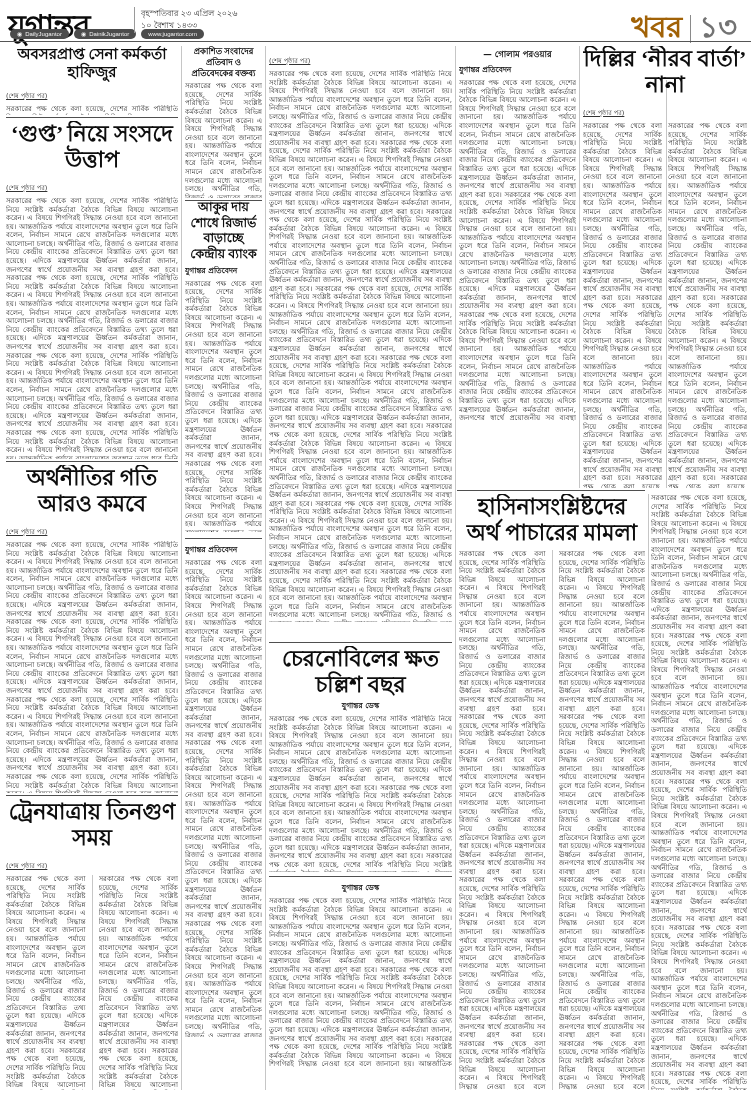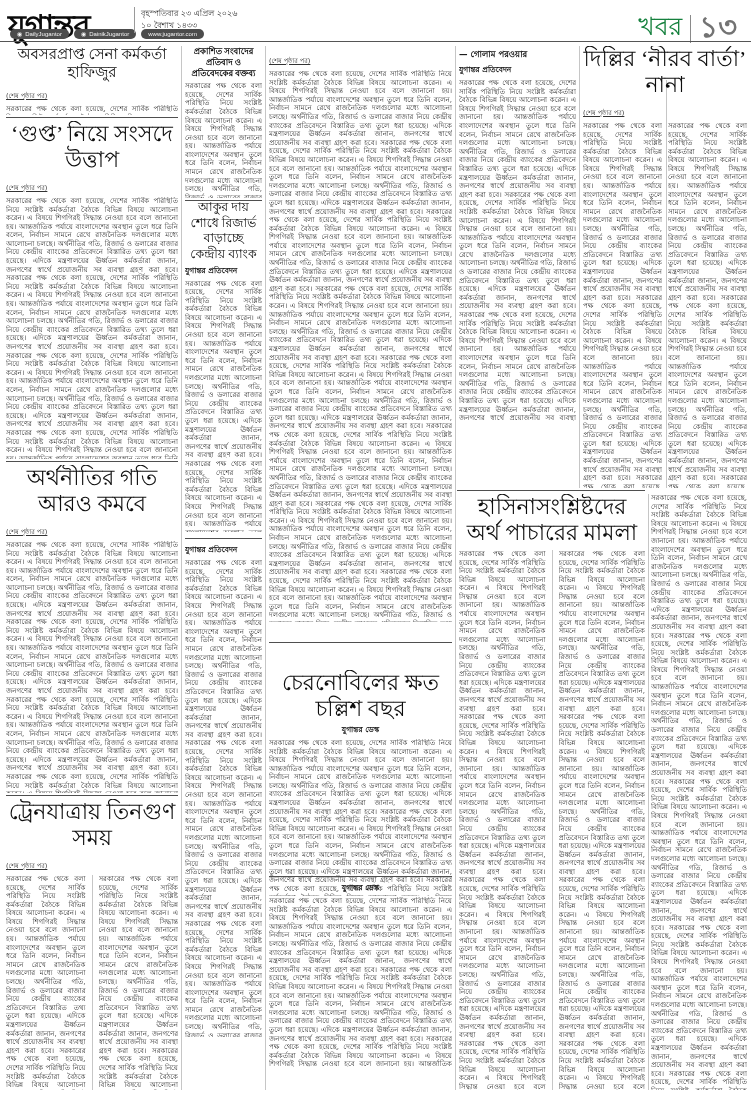--- a/index.html
+++ b/index.html
@@ -17,38 +17,38 @@
   .badges { position:absolute; left:10px; top:29px; display:flex; gap:5px; }
   .badge {
     background:#4c4c4c; color:#f5f5f5; border-radius:7px; font-size:6px;
     line-height:10px; padding:0 7px; display:flex; align-items:center; gap:3px;
     font-family:"Liberation Sans", sans-serif;
   }
   .badge .dot { font-size:6px; line-height:6px; }
   .mast-vr { position:absolute; left:134px; top:7px; width:1px; height:26px; background:#9a9a9a; }
   .dateblock { position:absolute; left:141px; top:8px; font-size:8px; line-height:12px; color:#333; }
   .section-wrap { position:absolute; right:14px; top:4px; display:flex; align-items:center; gap:8px; }
-  .section-label { font-size:25px; font-weight:400; color:#15803d; font-family:"Liberation Serif", serif; }
+  .section-label { font-size:29px; font-weight:700; color:#a16207; font-family:"Liberation Serif", serif; }
   .section-vr { width:1px; height:28px; background:#8a8a8a; }
   .page-number { font-size:29px; font-weight:700; color:#737373; font-family:"Liberation Serif", serif; }
   .mast-rule { position:absolute; left:0; top:41px; width:751px; height:1px; background:#555; }
 
   
   .art { position:absolute; overflow:hidden; }
   .hl {
-    font-family:"Liberation Serif", serif; font-weight:400; color:#0d0d0d;
+    font-family:"Liberation Serif", serif; font-weight:700; color:#0d0d0d;
     text-align:center; line-height:1.18;
   }
   .hl-lg { font-size:22px; }
   .hl-md { font-size:15px; }
   .hl-sm { font-size:12.5px; line-height:1.25; }
   .marker { font-size:6.5px; color:#333; text-align:left; margin:10px 0 3px;text-decoration:underline; }
   .byline { font-size:7.5px; font-weight:700; color:#111; margin:2px 0 3px; }
   .byline-c { text-align:center; }
-  .attribution { font-size:8.5px; font-weight:700; color:#111; text-align:left; margin-top:2px; }
+  .attribution { font-size:8.5px; font-weight:700; color:#111; text-align:center; margin-top:2px; }
   .body {
     font-size:7px; line-height:8.6px; color:#2b2b2b; text-align:justify;
     overflow:hidden; word-break:break-word; hyphens:auto;
   }
   .cols { display:flex; gap:6px; }
   .cols .col { flex:1; overflow:hidden; }
   .cols .cvr { width:1px; background:#c6c6c6; }
   .minihead {
     font-size:8.5px; font-weight:800; color:#0d0d0d; text-align:center;
     line-height:1.3; margin-bottom:3px; font-family:"Liberation Serif", serif;
@@ -148,21 +148,21 @@
     <div class="body" style="height:478px;">সরকারের পক্ষ থেকে বলা হয়েছে, দেশের সার্বিক পরিস্থিতি নিয়ে সংশ্লিষ্ট কর্মকর্তারা বৈঠকে বিভিন্ন বিষয়ে আলোচনা করেন। এ বিষয়ে শিগগিরই সিদ্ধান্ত নেওয়া হবে বলে জানানো হয়। আন্তর্জাতিক পর্যায়ে বাংলাদেশের অবস্থান তুলে ধরে তিনি বলেন, নির্বাচন সামনে রেখে রাজনৈতিক দলগুলোর মধ্যে আলোচনা চলছে। অর্থনীতির গতি, রিজার্ভ ও ডলারের বাজার নিয়ে কেন্দ্রীয় ব্যাংকের প্রতিবেদনে বিস্তারিত তথ্য তুলে ধরা হয়েছে। এদিকে মন্ত্রণালয়ের ঊর্ধ্বতন কর্মকর্তারা জানান, জনগণের স্বার্থে প্রয়োজনীয় সব ব্যবস্থা গ্রহণ করা হবে। সরকারের পক্ষ থেকে বলা হয়েছে, দেশের সার্বিক পরিস্থিতি নিয়ে সংশ্লিষ্ট কর্মকর্তারা বৈঠকে বিভিন্ন বিষয়ে আলোচনা করেন। এ বিষয়ে শিগগিরই সিদ্ধান্ত নেওয়া হবে বলে জানানো হয়। আন্তর্জাতিক পর্যায়ে বাংলাদেশের অবস্থান তুলে ধরে তিনি বলেন, নির্বাচন সামনে রেখে রাজনৈতিক দলগুলোর মধ্যে আলোচনা চলছে। অর্থনীতির গতি, রিজার্ভ ও ডলারের বাজার নিয়ে কেন্দ্রীয় ব্যাংকের প্রতিবেদনে বিস্তারিত তথ্য তুলে ধরা হয়েছে। এদিকে মন্ত্রণালয়ের ঊর্ধ্বতন কর্মকর্তারা জানান, জনগণের স্বার্থে প্রয়োজনীয় সব ব্যবস্থা গ্রহণ করা হবে। সরকারের পক্ষ থেকে বলা হয়েছে, দেশের সার্বিক পরিস্থিতি নিয়ে সংশ্লিষ্ট কর্মকর্তারা বৈঠকে বিভিন্ন বিষয়ে আলোচনা করেন। এ বিষয়ে শিগগিরই সিদ্ধান্ত নেওয়া হবে বলে জানানো হয়। আন্তর্জাতিক পর্যায়ে বাংলাদেশের অবস্থান তুলে ধরে তিনি বলেন, নির্বাচন সামনে রেখে রাজনৈতিক দলগুলোর মধ্যে আলোচনা চলছে। অর্থনীতির গতি, রিজার্ভ ও ডলারের বাজার নিয়ে কেন্দ্রীয় ব্যাংকের প্রতিবেদনে বিস্তারিত তথ্য তুলে ধরা হয়েছে। এদিকে মন্ত্রণালয়ের ঊর্ধ্বতন কর্মকর্তারা জানান, জনগণের স্বার্থে প্রয়োজনীয় সব ব্যবস্থা গ্রহণ করা হবে। সরকারের পক্ষ থেকে বলা হয়েছে, দেশের সার্বিক পরিস্থিতি নিয়ে সংশ্লিষ্ট কর্মকর্তারা বৈঠকে বিভিন্ন বিষয়ে আলোচনা করেন। এ বিষয়ে শিগগিরই সিদ্ধান্ত নেওয়া হবে বলে জানানো হয়। আন্তর্জাতিক পর্যায়ে বাংলাদেশের অবস্থান তুলে ধরে তিনি বলেন, নির্বাচন সামনে রেখে রাজনৈতিক দলগুলোর মধ্যে আলোচনা চলছে। অর্থনীতির গতি, রিজার্ভ ও ডলারের বাজার নিয়ে কেন্দ্রীয় ব্যাংকের প্রতিবেদনে বিস্তারিত তথ্য তুলে ধরা হয়েছে। এদিকে মন্ত্রণালয়ের ঊর্ধ্বতন কর্মকর্তারা জানান, জনগণের স্বার্থে প্রয়োজনীয় সব ব্যবস্থা গ্রহণ করা হবে। সরকারের পক্ষ থেকে বলা হয়েছে, দেশের সার্বিক পরিস্থিতি নিয়ে সংশ্লিষ্ট কর্মকর্তারা বৈঠকে বিভিন্ন বিষয়ে আলোচনা করেন। এ বিষয়ে শিগগিরই সিদ্ধান্ত নেওয়া হবে বলে জানানো হয়। আন্তর্জাতিক পর্যায়ে বাংলাদেশের অবস্থান তুলে ধরে তিনি বলেন, নির্বাচন সামনে রেখে রাজনৈতিক দলগুলোর মধ্যে আলোচনা চলছে। অর্থনীতির গতি, রিজার্ভ ও ডলারের বাজার নিয়ে কেন্দ্রীয় ব্যাংকের প্রতিবেদনে বিস্তারিত তথ্য তুলে ধরা হয়েছে। এদিকে মন্ত্রণালয়ের ঊর্ধ্বতন কর্মকর্তারা জানান, জনগণের স্বার্থে প্রয়োজনীয় সব ব্যবস্থা গ্রহণ করা হবে। </div>
   </div>
 
   <div class="art" style="left:269px; top:46px; width:183px; height:592px;">
     <div class="marker">(শেষ পৃষ্ঠার পর)</div>
     <div class="body" style="height:552px;">সরকারের পক্ষ থেকে বলা হয়েছে, দেশের সার্বিক পরিস্থিতি নিয়ে সংশ্লিষ্ট কর্মকর্তারা বৈঠকে বিভিন্ন বিষয়ে আলোচনা করেন। এ বিষয়ে শিগগিরই সিদ্ধান্ত নেওয়া হবে বলে জানানো হয়। আন্তর্জাতিক পর্যায়ে বাংলাদেশের অবস্থান তুলে ধরে তিনি বলেন, নির্বাচন সামনে রেখে রাজনৈতিক দলগুলোর মধ্যে আলোচনা চলছে। অর্থনীতির গতি, রিজার্ভ ও ডলারের বাজার নিয়ে কেন্দ্রীয় ব্যাংকের প্রতিবেদনে বিস্তারিত তথ্য তুলে ধরা হয়েছে। এদিকে মন্ত্রণালয়ের ঊর্ধ্বতন কর্মকর্তারা জানান, জনগণের স্বার্থে প্রয়োজনীয় সব ব্যবস্থা গ্রহণ করা হবে। সরকারের পক্ষ থেকে বলা হয়েছে, দেশের সার্বিক পরিস্থিতি নিয়ে সংশ্লিষ্ট কর্মকর্তারা বৈঠকে বিভিন্ন বিষয়ে আলোচনা করেন। এ বিষয়ে শিগগিরই সিদ্ধান্ত নেওয়া হবে বলে জানানো হয়। আন্তর্জাতিক পর্যায়ে বাংলাদেশের অবস্থান তুলে ধরে তিনি বলেন, নির্বাচন সামনে রেখে রাজনৈতিক দলগুলোর মধ্যে আলোচনা চলছে। অর্থনীতির গতি, রিজার্ভ ও ডলারের বাজার নিয়ে কেন্দ্রীয় ব্যাংকের প্রতিবেদনে বিস্তারিত তথ্য তুলে ধরা হয়েছে। এদিকে মন্ত্রণালয়ের ঊর্ধ্বতন কর্মকর্তারা জানান, জনগণের স্বার্থে প্রয়োজনীয় সব ব্যবস্থা গ্রহণ করা হবে। সরকারের পক্ষ থেকে বলা হয়েছে, দেশের সার্বিক পরিস্থিতি নিয়ে সংশ্লিষ্ট কর্মকর্তারা বৈঠকে বিভিন্ন বিষয়ে আলোচনা করেন। এ বিষয়ে শিগগিরই সিদ্ধান্ত নেওয়া হবে বলে জানানো হয়। আন্তর্জাতিক পর্যায়ে বাংলাদেশের অবস্থান তুলে ধরে তিনি বলেন, নির্বাচন সামনে রেখে রাজনৈতিক দলগুলোর মধ্যে আলোচনা চলছে। অর্থনীতির গতি, রিজার্ভ ও ডলারের বাজার নিয়ে কেন্দ্রীয় ব্যাংকের প্রতিবেদনে বিস্তারিত তথ্য তুলে ধরা হয়েছে। এদিকে মন্ত্রণালয়ের ঊর্ধ্বতন কর্মকর্তারা জানান, জনগণের স্বার্থে প্রয়োজনীয় সব ব্যবস্থা গ্রহণ করা হবে। সরকারের পক্ষ থেকে বলা হয়েছে, দেশের সার্বিক পরিস্থিতি নিয়ে সংশ্লিষ্ট কর্মকর্তারা বৈঠকে বিভিন্ন বিষয়ে আলোচনা করেন। এ বিষয়ে শিগগিরই সিদ্ধান্ত নেওয়া হবে বলে জানানো হয়। আন্তর্জাতিক পর্যায়ে বাংলাদেশের অবস্থান তুলে ধরে তিনি বলেন, নির্বাচন সামনে রেখে রাজনৈতিক দলগুলোর মধ্যে আলোচনা চলছে। অর্থনীতির গতি, রিজার্ভ ও ডলারের বাজার নিয়ে কেন্দ্রীয় ব্যাংকের প্রতিবেদনে বিস্তারিত তথ্য তুলে ধরা হয়েছে। এদিকে মন্ত্রণালয়ের ঊর্ধ্বতন কর্মকর্তারা জানান, জনগণের স্বার্থে প্রয়োজনীয় সব ব্যবস্থা গ্রহণ করা হবে। সরকারের পক্ষ থেকে বলা হয়েছে, দেশের সার্বিক পরিস্থিতি নিয়ে সংশ্লিষ্ট কর্মকর্তারা বৈঠকে বিভিন্ন বিষয়ে আলোচনা করেন। এ বিষয়ে শিগগিরই সিদ্ধান্ত নেওয়া হবে বলে জানানো হয়। আন্তর্জাতিক পর্যায়ে বাংলাদেশের অবস্থান তুলে ধরে তিনি বলেন, নির্বাচন সামনে রেখে রাজনৈতিক দলগুলোর মধ্যে আলোচনা চলছে। অর্থনীতির গতি, রিজার্ভ ও ডলারের বাজার নিয়ে কেন্দ্রীয় ব্যাংকের প্রতিবেদনে বিস্তারিত তথ্য তুলে ধরা হয়েছে। এদিকে মন্ত্রণালয়ের ঊর্ধ্বতন কর্মকর্তারা জানান, জনগণের স্বার্থে প্রয়োজনীয় সব ব্যবস্থা গ্রহণ করা হবে। সরকারের পক্ষ থেকে বলা হয়েছে, দেশের সার্বিক পরিস্থিতি নিয়ে সংশ্লিষ্ট কর্মকর্তারা বৈঠকে বিভিন্ন বিষয়ে আলোচনা করেন। এ বিষয়ে শিগগিরই সিদ্ধান্ত নেওয়া হবে বলে জানানো হয়। আন্তর্জাতিক পর্যায়ে বাংলাদেশের অবস্থান তুলে ধরে তিনি বলেন, নির্বাচন সামনে রেখে রাজনৈতিক দলগুলোর মধ্যে আলোচনা চলছে। অর্থনীতির গতি, রিজার্ভ ও ডলারের বাজার নিয়ে কেন্দ্রীয় ব্যাংকের প্রতিবেদনে বিস্তারিত তথ্য তুলে ধরা হয়েছে। এদিকে মন্ত্রণালয়ের ঊর্ধ্বতন কর্মকর্তারা জানান, জনগণের স্বার্থে প্রয়োজনীয় সব ব্যবস্থা গ্রহণ করা হবে। সরকারের পক্ষ থেকে বলা হয়েছে, দেশের সার্বিক পরিস্থিতি নিয়ে সংশ্লিষ্ট কর্মকর্তারা বৈঠকে বিভিন্ন বিষয়ে আলোচনা করেন। এ বিষয়ে শিগগিরই সিদ্ধান্ত নেওয়া হবে বলে জানানো হয়। আন্তর্জাতিক পর্যায়ে বাংলাদেশের অবস্থান তুলে ধরে তিনি বলেন, নির্বাচন সামনে রেখে রাজনৈতিক দলগুলোর মধ্যে আলোচনা চলছে। অর্থনীতির গতি, রিজার্ভ ও ডলারের বাজার নিয়ে কেন্দ্রীয় ব্যাংকের প্রতিবেদনে বিস্তারিত তথ্য তুলে ধরা হয়েছে। এদিকে মন্ত্রণালয়ের ঊর্ধ্বতন কর্মকর্তারা জানান, জনগণের স্বার্থে প্রয়োজনীয় সব ব্যবস্থা গ্রহণ করা হবে। সরকারের পক্ষ থেকে বলা হয়েছে, দেশের সার্বিক পরিস্থিতি নিয়ে সংশ্লিষ্ট কর্মকর্তারা বৈঠকে বিভিন্ন বিষয়ে আলোচনা করেন। এ বিষয়ে শিগগিরই সিদ্ধান্ত নেওয়া হবে বলে জানানো হয়। আন্তর্জাতিক পর্যায়ে বাংলাদেশের অবস্থান তুলে ধরে তিনি বলেন, নির্বাচন সামনে রেখে রাজনৈতিক দলগুলোর মধ্যে আলোচনা চলছে। অর্থনীতির গতি, রিজার্ভ ও ডলারের বাজার নিয়ে কেন্দ্রীয় ব্যাংকের প্রতিবেদনে বিস্তারিত তথ্য তুলে ধরা হয়েছে। এদিকে মন্ত্রণালয়ের ঊর্ধ্বতন কর্মকর্তারা জানান, জনগণের স্বার্থে প্রয়োজনীয় সব ব্যবস্থা গ্রহণ করা হবে। সরকারের পক্ষ থেকে বলা হয়েছে, দেশের সার্বিক পরিস্থিতি নিয়ে সংশ্লিষ্ট কর্মকর্তারা বৈঠকে বিভিন্ন বিষয়ে আলোচনা করেন। এ বিষয়ে শিগগিরই সিদ্ধান্ত নেওয়া হবে বলে জানানো হয়। আন্তর্জাতিক পর্যায়ে বাংলাদেশের অবস্থান তুলে ধরে তিনি বলেন, নির্বাচন সামনে রেখে রাজনৈতিক দলগুলোর মধ্যে আলোচনা চলছে। অর্থনীতির গতি, রিজার্ভ ও ডলারের বাজার নিয়ে কেন্দ্রীয় ব্যাংকের প্রতিবেদনে বিস্তারিত তথ্য তুলে ধরা হয়েছে। এদিকে মন্ত্রণালয়ের ঊর্ধ্বতন কর্মকর্তারা জানান, জনগণের স্বার্থে প্রয়োজনীয় সব ব্যবস্থা গ্রহণ করা হবে। সরকারের পক্ষ থেকে বলা হয়েছে, দেশের সার্বিক পরিস্থিতি নিয়ে সংশ্লিষ্ট কর্মকর্তারা বৈঠকে বিভিন্ন বিষয়ে আলোচনা করেন। এ বিষয়ে শিগগিরই সিদ্ধান্ত নেওয়া হবে বলে জানানো হয়। আন্তর্জাতিক পর্যায়ে বাংলাদেশের অবস্থান তুলে ধরে তিনি বলেন, নির্বাচন সামনে রেখে রাজনৈতিক দলগুলোর মধ্যে আলোচনা চলছে। অর্থনীতির গতি, রিজার্ভ ও ডলারের বাজার নিয়ে কেন্দ্রীয় ব্যাংকের প্রতিবেদনে বিস্তারিত তথ্য তুলে ধরা হয়েছে। এদিকে মন্ত্রণালয়ের ঊর্ধ্বতন কর্মকর্তারা জানান, জনগণের স্বার্থে প্রয়োজনীয় সব ব্যবস্থা গ্রহণ করা হবে। সরকারের পক্ষ থেকে বলা হয়েছে, দেশের সার্বিক পরিস্থিতি নিয়ে সংশ্লিষ্ট কর্মকর্তারা বৈঠকে বিভিন্ন বিষয়ে আলোচনা করেন। এ বিষয়ে শিগগিরই সিদ্ধান্ত নেওয়া হবে বলে জানানো হয়। আন্তর্জাতিক পর্যায়ে বাংলাদেশের অবস্থান তুলে ধরে তিনি বলেন, নির্বাচন সামনে রেখে রাজনৈতিক দলগুলোর মধ্যে আলোচনা চলছে। অর্থনীতির গতি, রিজার্ভ ও ডলারের বাজার নিয়ে কেন্দ্রীয় ব্যাংকের প্রতিবেদনে বিস্তারিত তথ্য তুলে ধরা হয়েছে। এদিকে মন্ত্রণালয়ের ঊর্ধ্বতন কর্মকর্তারা জানান, জনগণের স্বার্থে প্রয়োজনীয় সব ব্যবস্থা গ্রহণ করা হবে। সরকারের পক্ষ থেকে বলা হয়েছে, দেশের সার্বিক পরিস্থিতি নিয়ে সংশ্লিষ্ট কর্মকর্তারা বৈঠকে বিভিন্ন বিষয়ে আলোচনা করেন। এ বিষয়ে শিগগিরই সিদ্ধান্ত নেওয়া হবে বলে জানানো হয়। আন্তর্জাতিক পর্যায়ে বাংলাদেশের অবস্থান তুলে ধরে তিনি বলেন, নির্বাচন সামনে রেখে রাজনৈতিক দলগুলোর মধ্যে আলোচনা চলছে। অর্থনীতির গতি, রিজার্ভ ও ডলারের বাজার নিয়ে কেন্দ্রীয় ব্যাংকের প্রতিবেদনে বিস্তারিত তথ্য তুলে ধরা হয়েছে। এদিকে মন্ত্রণালয়ের ঊর্ধ্বতন কর্মকর্তারা জানান, জনগণের স্বার্থে প্রয়োজনীয় সব ব্যবস্থা গ্রহণ করা হবে। </div>
   </div>
 
   <div class="hr" style="left:269px; top:642px; width:183px;"></div>
 
-  <div class="art" style="left:269px; top:646px; width:183px; height:226px;margin-top:24px;">
+  <div class="art" style="left:269px; top:646px; width:183px; height:226px;">
     <div class="hl hl-lg">চেরনোবিলের ক্ষত চল্লিশ বছর</div>
     <div class="byline byline-c">যুগান্তর ডেস্ক</div>
     <div class="body" style="height:184px;">সরকারের পক্ষ থেকে বলা হয়েছে, দেশের সার্বিক পরিস্থিতি নিয়ে সংশ্লিষ্ট কর্মকর্তারা বৈঠকে বিভিন্ন বিষয়ে আলোচনা করেন। এ বিষয়ে শিগগিরই সিদ্ধান্ত নেওয়া হবে বলে জানানো হয়। আন্তর্জাতিক পর্যায়ে বাংলাদেশের অবস্থান তুলে ধরে তিনি বলেন, নির্বাচন সামনে রেখে রাজনৈতিক দলগুলোর মধ্যে আলোচনা চলছে। অর্থনীতির গতি, রিজার্ভ ও ডলারের বাজার নিয়ে কেন্দ্রীয় ব্যাংকের প্রতিবেদনে বিস্তারিত তথ্য তুলে ধরা হয়েছে। এদিকে মন্ত্রণালয়ের ঊর্ধ্বতন কর্মকর্তারা জানান, জনগণের স্বার্থে প্রয়োজনীয় সব ব্যবস্থা গ্রহণ করা হবে। সরকারের পক্ষ থেকে বলা হয়েছে, দেশের সার্বিক পরিস্থিতি নিয়ে সংশ্লিষ্ট কর্মকর্তারা বৈঠকে বিভিন্ন বিষয়ে আলোচনা করেন। এ বিষয়ে শিগগিরই সিদ্ধান্ত নেওয়া হবে বলে জানানো হয়। আন্তর্জাতিক পর্যায়ে বাংলাদেশের অবস্থান তুলে ধরে তিনি বলেন, নির্বাচন সামনে রেখে রাজনৈতিক দলগুলোর মধ্যে আলোচনা চলছে। অর্থনীতির গতি, রিজার্ভ ও ডলারের বাজার নিয়ে কেন্দ্রীয় ব্যাংকের প্রতিবেদনে বিস্তারিত তথ্য তুলে ধরা হয়েছে। এদিকে মন্ত্রণালয়ের ঊর্ধ্বতন কর্মকর্তারা জানান, জনগণের স্বার্থে প্রয়োজনীয় সব ব্যবস্থা গ্রহণ করা হবে। সরকারের পক্ষ থেকে বলা হয়েছে, দেশের সার্বিক পরিস্থিতি নিয়ে সংশ্লিষ্ট কর্মকর্তারা বৈঠকে বিভিন্ন বিষয়ে আলোচনা করেন। এ বিষয়ে শিগগিরই সিদ্ধান্ত নেওয়া হবে বলে জানানো হয়। আন্তর্জাতিক পর্যায়ে বাংলাদেশের অবস্থান তুলে ধরে তিনি বলেন, নির্বাচন সামনে রেখে রাজনৈতিক দলগুলোর মধ্যে আলোচনা চলছে। অর্থনীতির গতি, রিজার্ভ ও ডলারের বাজার নিয়ে কেন্দ্রীয় ব্যাংকের প্রতিবেদনে বিস্তারিত তথ্য তুলে ধরা হয়েছে। এদিকে মন্ত্রণালয়ের ঊর্ধ্বতন কর্মকর্তারা জানান, জনগণের স্বার্থে প্রয়োজনীয় সব ব্যবস্থা গ্রহণ করা হবে। সরকারের পক্ষ থেকে বলা হয়েছে, দেশের সার্বিক পরিস্থিতি নিয়ে সংশ্লিষ্ট কর্মকর্তারা বৈঠকে বিভিন্ন বিষয়ে আলোচনা করেন। এ বিষয়ে শিগগিরই সিদ্ধান্ত নেওয়া হবে বলে জানানো হয়। আন্তর্জাতিক পর্যায়ে বাংলাদেশের অবস্থান তুলে ধরে তিনি বলেন, নির্বাচন সামনে রেখে রাজনৈতিক দলগুলোর মধ্যে আলোচনা চলছে। অর্থনীতির গতি, রিজার্ভ ও ডলারের বাজার নিয়ে কেন্দ্রীয় ব্যাংকের প্রতিবেদনে বিস্তারিত তথ্য তুলে ধরা হয়েছে। এদিকে মন্ত্রণালয়ের ঊর্ধ্বতন কর্মকর্তারা জানান, জনগণের স্বার্থে প্রয়োজনীয় সব ব্যবস্থা গ্রহণ করা হবে। </div>
   </div>
 
   <div class="hr" style="left:269px; top:876px; width:183px;"></div>
 
   <div class="art" style="left:269px; top:880px; width:183px; height:210px;">
     <div class="byline byline-c">যুগান্তর ডেস্ক</div>
     <div class="body" style="height:170px;">সরকারের পক্ষ থেকে বলা হয়েছে, দেশের সার্বিক পরিস্থিতি নিয়ে সংশ্লিষ্ট কর্মকর্তারা বৈঠকে বিভিন্ন বিষয়ে আলোচনা করেন। এ বিষয়ে শিগগিরই সিদ্ধান্ত নেওয়া হবে বলে জানানো হয়। আন্তর্জাতিক পর্যায়ে বাংলাদেশের অবস্থান তুলে ধরে তিনি বলেন, নির্বাচন সামনে রেখে রাজনৈতিক দলগুলোর মধ্যে আলোচনা চলছে। অর্থনীতির গতি, রিজার্ভ ও ডলারের বাজার নিয়ে কেন্দ্রীয় ব্যাংকের প্রতিবেদনে বিস্তারিত তথ্য তুলে ধরা হয়েছে। এদিকে মন্ত্রণালয়ের ঊর্ধ্বতন কর্মকর্তারা জানান, জনগণের স্বার্থে প্রয়োজনীয় সব ব্যবস্থা গ্রহণ করা হবে। সরকারের পক্ষ থেকে বলা হয়েছে, দেশের সার্বিক পরিস্থিতি নিয়ে সংশ্লিষ্ট কর্মকর্তারা বৈঠকে বিভিন্ন বিষয়ে আলোচনা করেন। এ বিষয়ে শিগগিরই সিদ্ধান্ত নেওয়া হবে বলে জানানো হয়। আন্তর্জাতিক পর্যায়ে বাংলাদেশের অবস্থান তুলে ধরে তিনি বলেন, নির্বাচন সামনে রেখে রাজনৈতিক দলগুলোর মধ্যে আলোচনা চলছে। অর্থনীতির গতি, রিজার্ভ ও ডলারের বাজার নিয়ে কেন্দ্রীয় ব্যাংকের প্রতিবেদনে বিস্তারিত তথ্য তুলে ধরা হয়েছে। এদিকে মন্ত্রণালয়ের ঊর্ধ্বতন কর্মকর্তারা জানান, জনগণের স্বার্থে প্রয়োজনীয় সব ব্যবস্থা গ্রহণ করা হবে। সরকারের পক্ষ থেকে বলা হয়েছে, দেশের সার্বিক পরিস্থিতি নিয়ে সংশ্লিষ্ট কর্মকর্তারা বৈঠকে বিভিন্ন বিষয়ে আলোচনা করেন। এ বিষয়ে শিগগিরই সিদ্ধান্ত নেওয়া হবে বলে জানানো হয়। আন্তর্জাতিক পর্যায়ে বাংলাদেশের অবস্থান তুলে ধরে তিনি বলেন, নির্বাচন সামনে রেখে রাজনৈতিক দলগুলোর মধ্যে আলোচনা চলছে। অর্থনীতির গতি, রিজার্ভ ও ডলারের বাজার নিয়ে কেন্দ্রীয় ব্যাংকের প্রতিবেদনে বিস্তারিত তথ্য তুলে ধরা হয়েছে। এদিকে মন্ত্রণালয়ের ঊর্ধ্বতন কর্মকর্তারা জানান, জনগণের স্বার্থে প্রয়োজনীয় সব ব্যবস্থা গ্রহণ করা হবে। সরকারের পক্ষ থেকে বলা হয়েছে, দেশের সার্বিক পরিস্থিতি নিয়ে সংশ্লিষ্ট কর্মকর্তারা বৈঠকে বিভিন্ন বিষয়ে আলোচনা করেন। এ বিষয়ে শিগগিরই সিদ্ধান্ত নেওয়া হবে বলে জানানো হয়। আন্তর্জাতিক পর্যায়ে বাংলাদেশের অবস্থান তুলে ধরে তিনি বলেন, নির্বাচন সামনে রেখে রাজনৈতিক দলগুলোর মধ্যে আলোচনা চলছে। অর্থনীতির গতি, রিজার্ভ ও ডলারের বাজার নিয়ে কেন্দ্রীয় ব্যাংকের প্রতিবেদনে বিস্তারিত তথ্য তুলে ধরা হয়েছে। এদিকে মন্ত্রণালয়ের ঊর্ধ্বতন কর্মকর্তারা জানান, জনগণের স্বার্থে প্রয়োজনীয় সব ব্যবস্থা গ্রহণ করা হবে। </div>

